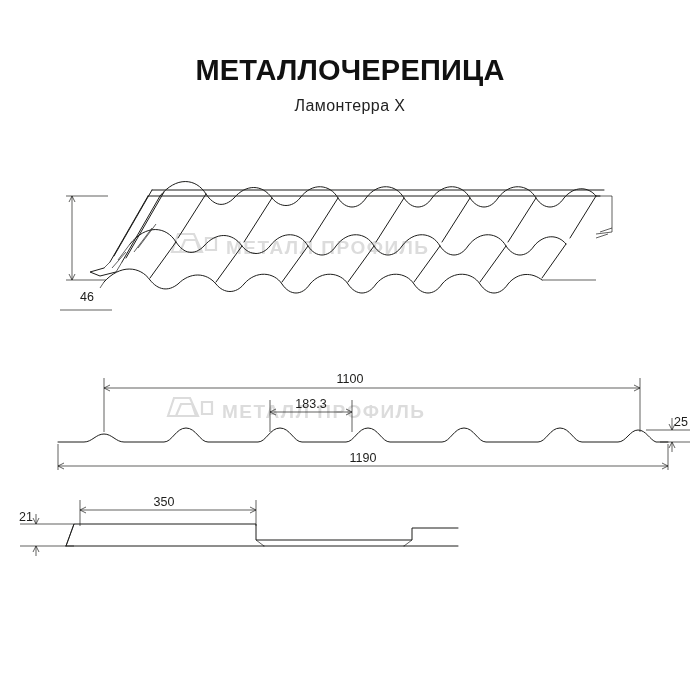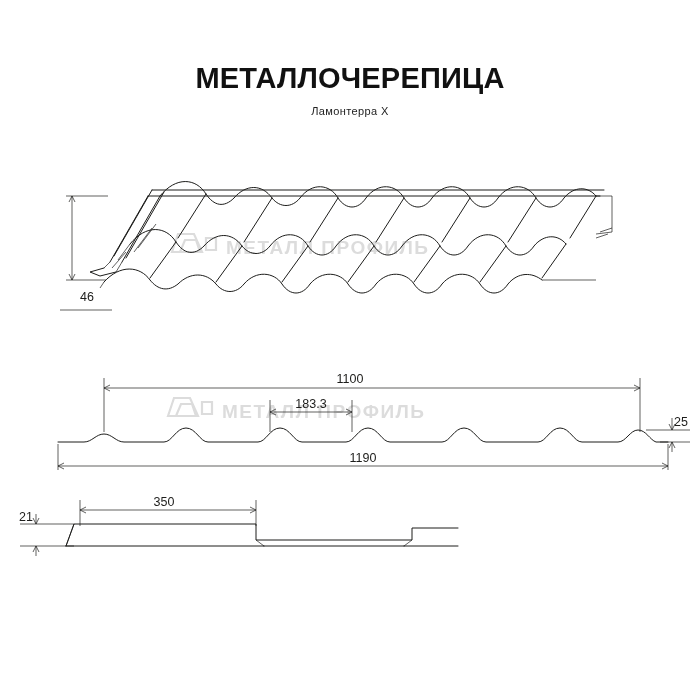--- a/index.html
+++ b/index.html
@@ -16,34 +16,34 @@
     overflow: hidden;
   }
   .page {
     position: relative;
     width: 700px;
     height: 700px;
   }
   .title-block {
     position: absolute;
     left: 0;
-    top: 63px;
+    top: 55px;
     width: 700px;
     text-align: center;
   }
   .title {
     font-size: 29px;
     font-weight: bold;
     letter-spacing: 0.2px;
     color: #111111;
     line-height: 1.05;
     margin: 0;
   }
   .subtitle {
-    font-size: 11px;
+    font-size: 16px;
     font-weight: normal;
     color: #222222;
     margin-top: 12px;
     letter-spacing: 0.4px;
   }
   .drawing {
     position: absolute;
     left: 0;
     top: 0;
     width: 700px;

